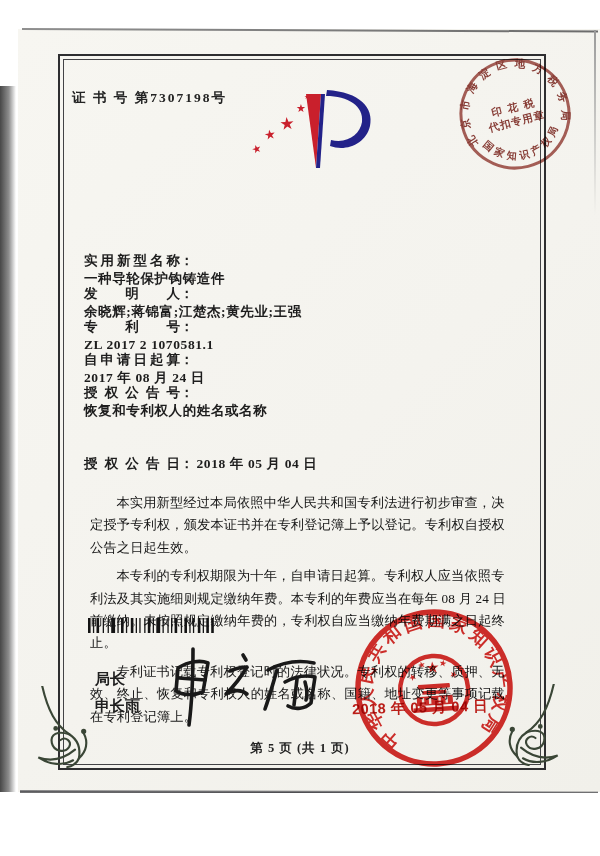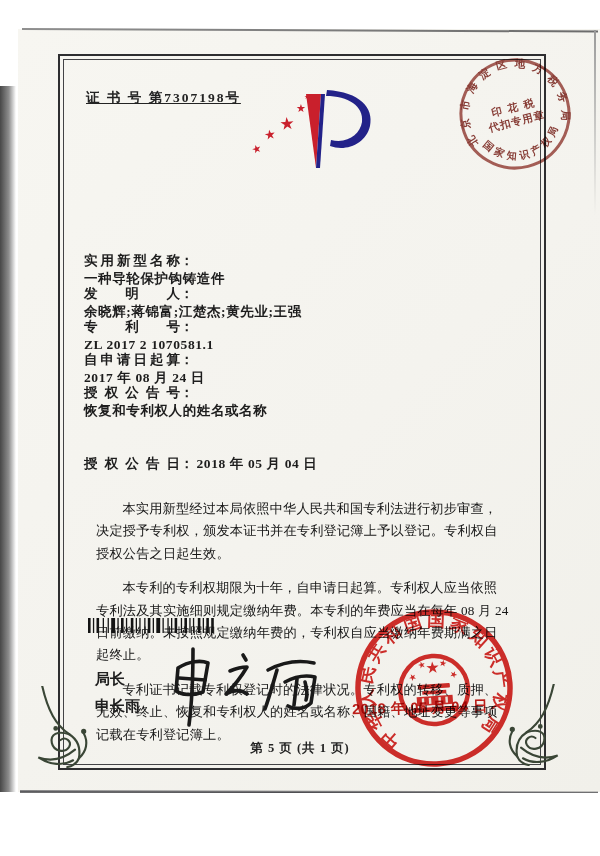--- a/index.html
+++ b/index.html
@@ -33,43 +33,43 @@
   }
   .frame-outer{
     position:absolute;left:58px;top:54px;width:484px;height:712px;
     border:2px solid #2e2e30;
   }
   .frame-inner{
     position:absolute;left:3px;top:3px;right:3px;bottom:3px;
     border:1px solid #434346;
   }
   .cert-number{
-    position:absolute;left:86px;top:89px;font-size:13.5px;font-weight:700;
-    letter-spacing:2px;color:#232323;text-decoration:underline;
+    position:absolute;left:72px;top:89px;font-size:13.5px;font-weight:700;
+    letter-spacing:2px;color:#232323;
   }
   .logo{position:absolute;left:228px;top:82px;width:160px;height:90px;}
   .seal-small{
     position:absolute;left:455px;top:54px;width:120px;height:120px;
     transform:rotate(-14deg);mix-blend-mode:multiply;opacity:.88;
   }
   .cert-title{
     position:absolute;left:58px;top:174px;width:484px;text-align:center;
     font-size:33px;font-weight:700;letter-spacing:7px;color:#1d1d1d;
   }
   .field-row{position:absolute;left:84px;width:440px;font-size:13.5px;font-weight:700;color:#1d1d1d;}
   .flabel{display:inline-block;width:96px;text-align:justify;text-align-last:justify;vertical-align:top;letter-spacing:0;}
   .colon{display:inline-block;vertical-align:top;margin-right:3px;}
   .fvalue{display:inline-block;width:330px;vertical-align:top;white-space:pre-line;letter-spacing:.6px;line-height:17px;}
   .grant-col{position:absolute;left:258px;top:0;white-space:nowrap;}
   .grant-col .flabel{width:86px;}
   .body-text{
     position:absolute;left:84px;top:486px;width:438px;
     font-size:13.2px;line-height:22.4px;color:#161616;font-weight:500;
   }
-  .body-text p{margin:12px;text-indent:2em;letter-spacing:.2px;}
+  .body-text p{margin:6px;text-indent:2em;letter-spacing:.2px;}
   .barcode{position:absolute;left:88px;top:618px;width:150px;height:16px;}
   .official{
     position:absolute;left:95px;top:666px;font-size:15px;font-weight:700;
     line-height:27px;color:#202020;
   }
   .signature{position:absolute;left:148px;top:637px;width:182px;height:96px;}
   .seal-big{
     position:absolute;left:346px;top:600px;width:176px;height:176px;
     mix-blend-mode:multiply;opacity:.95;transform:rotate(-4deg);
   }

